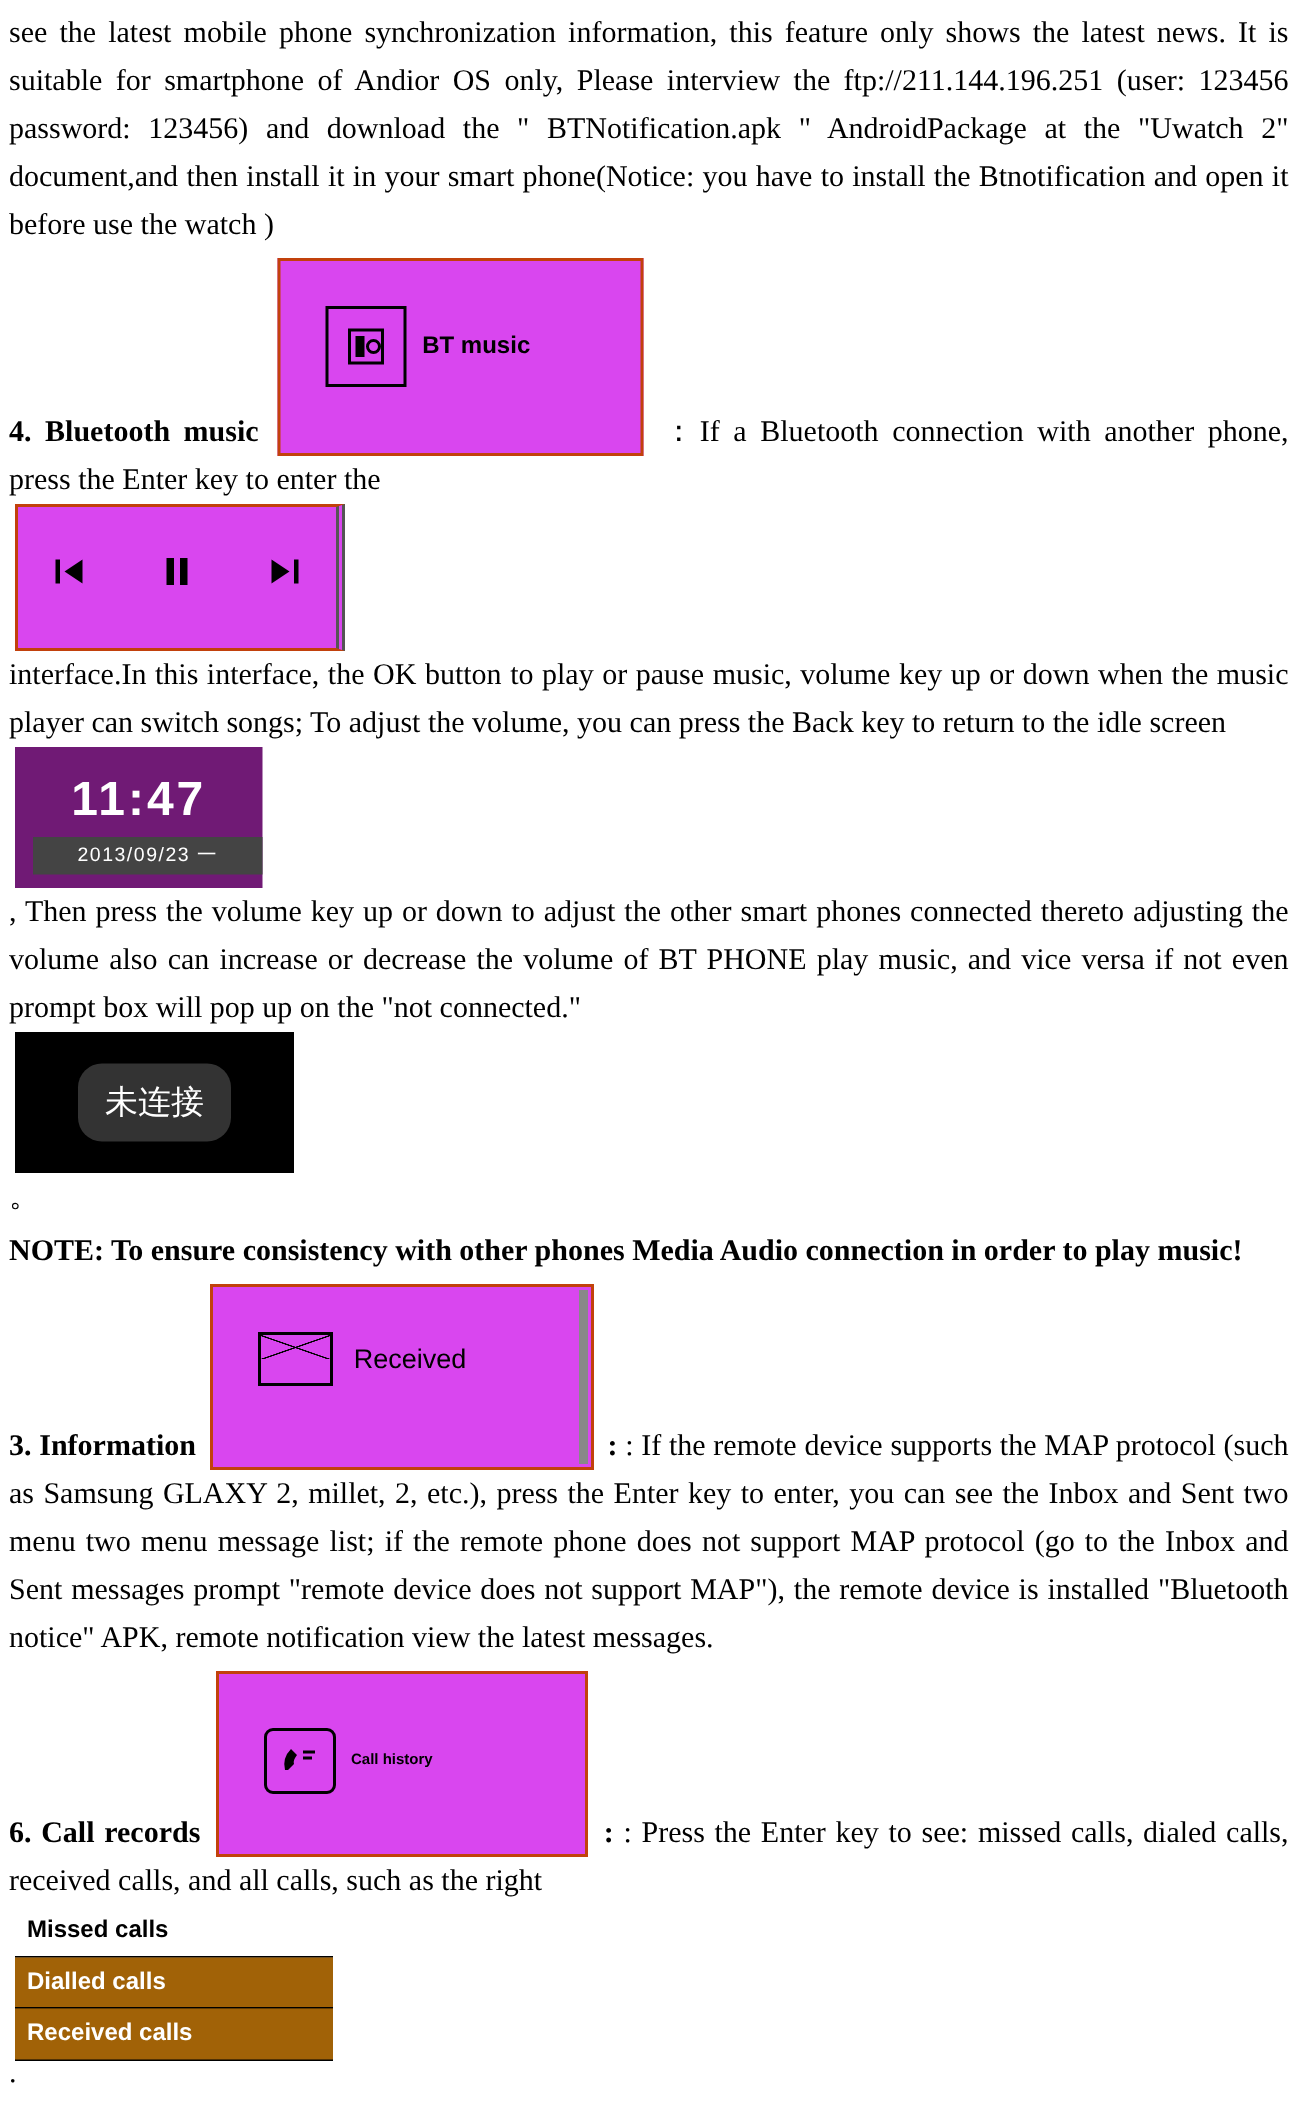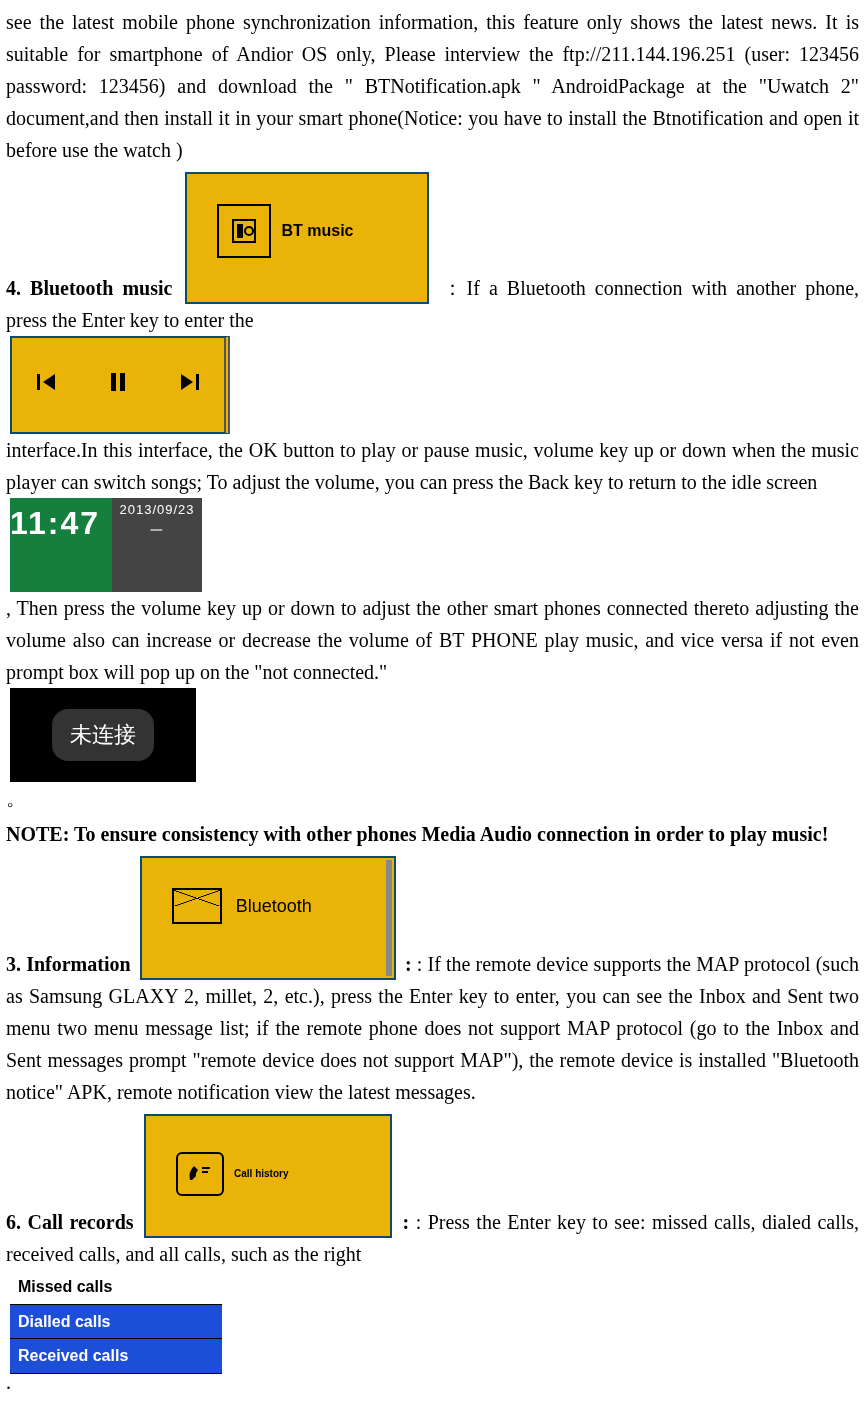--- a/index.html
+++ b/index.html
@@ -12,22 +12,22 @@
       width: 853px;
       background: #fff;
     }
     p {
       margin: 0 0 4px 0;
       text-align: justify;
     }
     .inline-img {
       display: inline-block;
       vertical-align: bottom;
-      border: 2px solid #0c4a6e;
-      background: #eab308;
+      border: 2px solid #c2410c;
+      background: #d946ef;
       margin: 0 4px;
     }
     .bt-music-box {
       width: 240px;
       height: 128px;
       position: relative;
     }
     .bt-music-inner {
       position: absolute;
       left: 30px;
@@ -53,29 +53,29 @@
     .player-box {
       width: 212px;
       height: 94px;
       display: flex;
       align-items: center;
       justify-content: space-around;
       font-size: 28px;
       border-right: 6px double #555;
     }
     .clock-box {
-      width: 192px;
+      width: 165px;
       height: 94px;
-      background: #15803d;
+      background: #701a75;
       color: #fff;
       text-align: center;
       font-family: Arial, sans-serif;
       border: none;
       display: flex;
-      flex-direction: row;
+      flex-direction: column;
       justify-content: center;
     }
     .clock-time {
       font-size: 32px;
       font-weight: bold;
       letter-spacing: 2px;
     }
     .clock-date {
       background: #444;
       font-size: 13px;
@@ -176,21 +176,21 @@
       font-size: 16px;
       font-weight: bold;
       display: flex;
       flex-direction: column;
       border: none;
     }
     .calllist-row {
       flex: 1;
       border-bottom: 1px solid #000;
       padding: 4px 8px;
-      background: #1d4ed8;
+      background: #a16207;
       display: flex;
       align-items: center;
     }
     .calllist-row:first-child {
       background: #fff;
       color: #000;
     }
     .bold {
       font-weight: bold;
     }
@@ -250,21 +250,21 @@
   <span>。</span>
 </p>
 
 <p class="bold">NOTE: To ensure consistency with other phones Media Audio connection in order to play music!</p>
 
 <p class="section">
   <span class="bold">3. Information</span>
   <span class="inline-img messaging-box">
     <span class="messaging-inner">
       <span class="envelope"></span>
-      <span class="messaging-label">Bluetooth</span>
+      <span class="messaging-label">Received</span>
     </span>
     <span class="messaging-side"></span>
   </span>
   <span class="bold">:</span>
   <span>: If the remote device supports the MAP protocol (such as Samsung GLAXY 2, millet, 2, etc.), press the Enter key to enter, you can see the Inbox and Sent two menu two menu message list; if the remote phone does not support MAP protocol (go to the Inbox and Sent messages prompt "remote device does not support MAP"), the remote device is installed "Bluetooth notice" APK, remote notification view the latest messages.</span>
 </p>
 
 <p class="section">
   <span class="bold">6. Call records</span>
   <span class="inline-img callhistory-box">

